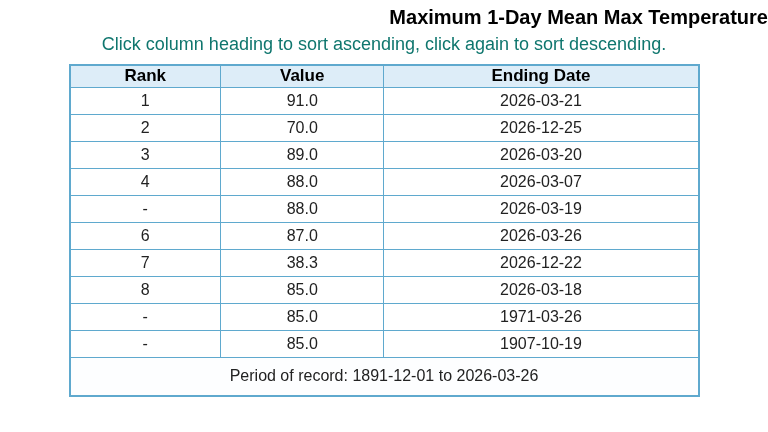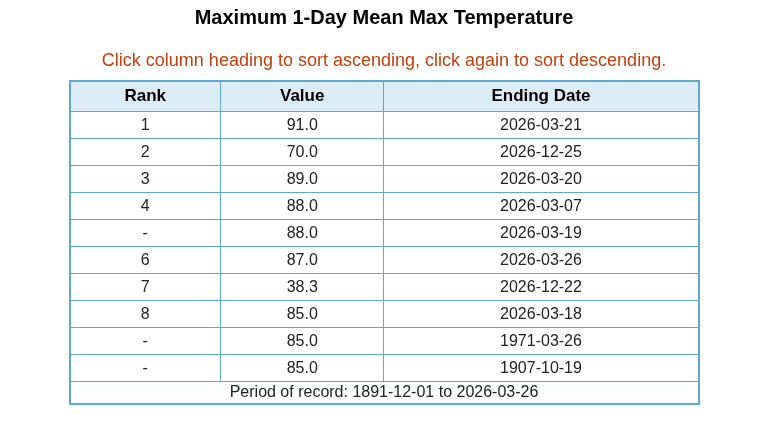--- a/index.html
+++ b/index.html
@@ -7,33 +7,33 @@
   body {
     width: 768px;
     height: 432px;
     overflow: hidden;
     font-family: "Liberation Sans", "DejaVu Sans", sans-serif;
   }
   .page { width: 768px; height: 432px; }
 
   .title {
     margin-top: 5px;
-    text-align: center;
+    text-align: right;
     font-size: 20px;
     line-height: 24px;
     font-weight: bold;
     color: #000000;
   }
 
   .subtitle {
-    margin-top: 20px;
+    margin-top: 4px;
     text-align: center;
     font-size: 18px;
     line-height: 22px;
-    color: #c2410c;
+    color: #0f766e;
   }
 
   table.records {
     width: 631px;
     margin: 9px auto 0 auto;
     border-collapse: collapse;
     border: 2px solid #5fa9ce;
     table-layout: fixed;
   }
   table.records col.c-rank  { width: 24%; }
@@ -46,34 +46,34 @@
     text-align: center;
     vertical-align: middle;
     overflow: hidden;
     white-space: nowrap;
   }
   table.records th {
     background: #ddedf8;
     font-size: 17px;
     font-weight: bold;
     color: #000000;
-    height: 30px;
+    height: 22px;
     cursor: pointer;
   }
   table.records td {
     background: #ffffff;
     font-size: 16px;
     color: #222222;
     height: 27px;
   }
   table.records td.footer-cell {
     background: #fdfeff;
     font-size: 16px;
     color: #222222;
-    height: 23px;
+    height: 39px;
   }
 </style>
 </head>
 <body>
 
 <div class="page">
 
   <div class="title">
     <div>Maximum 1-Day Mean Max Temperature</div>
   </div>

